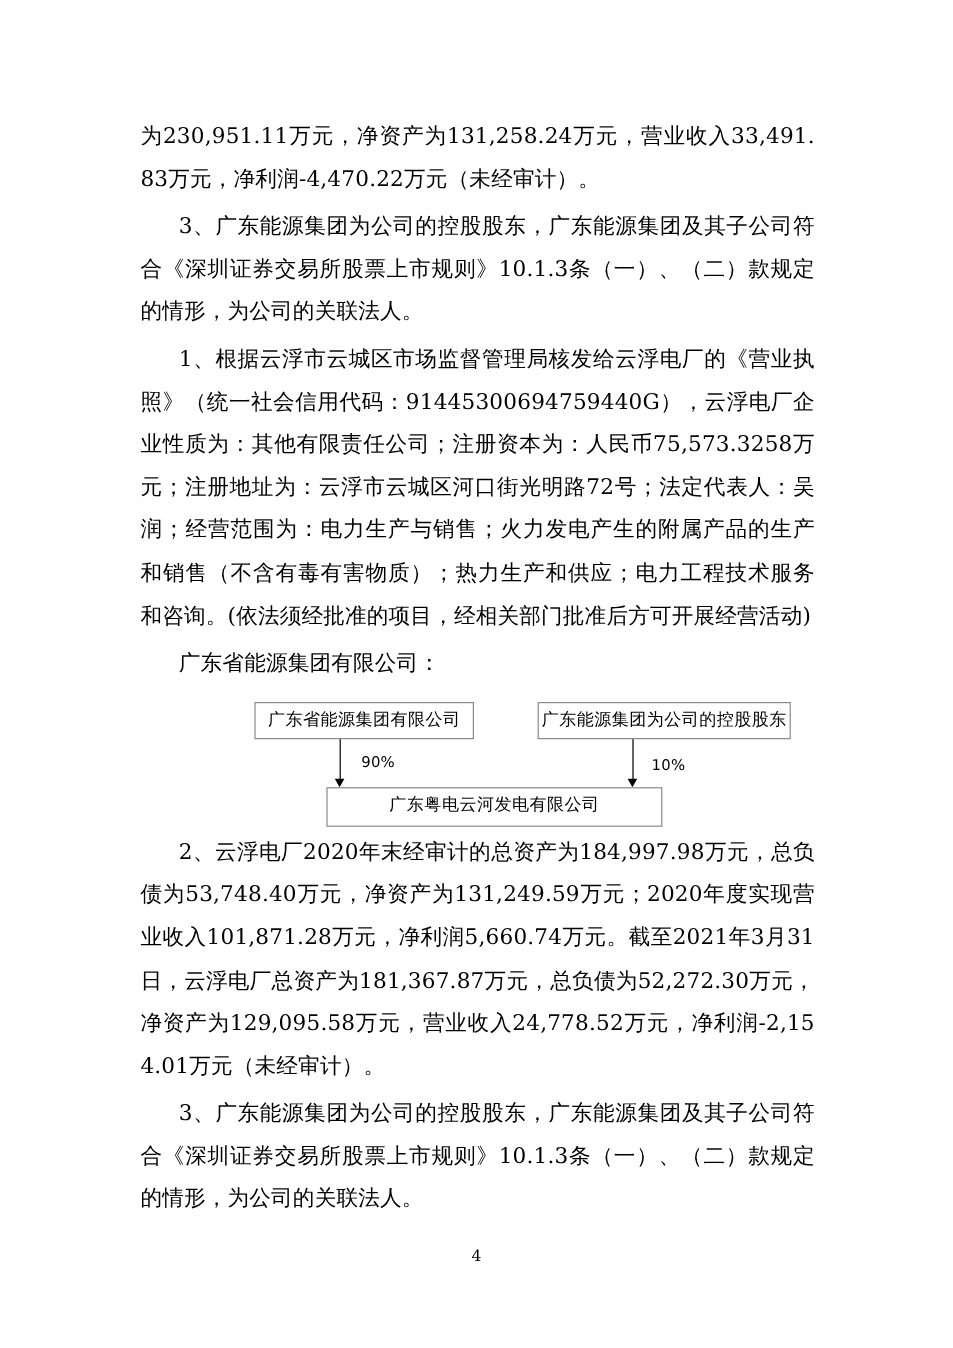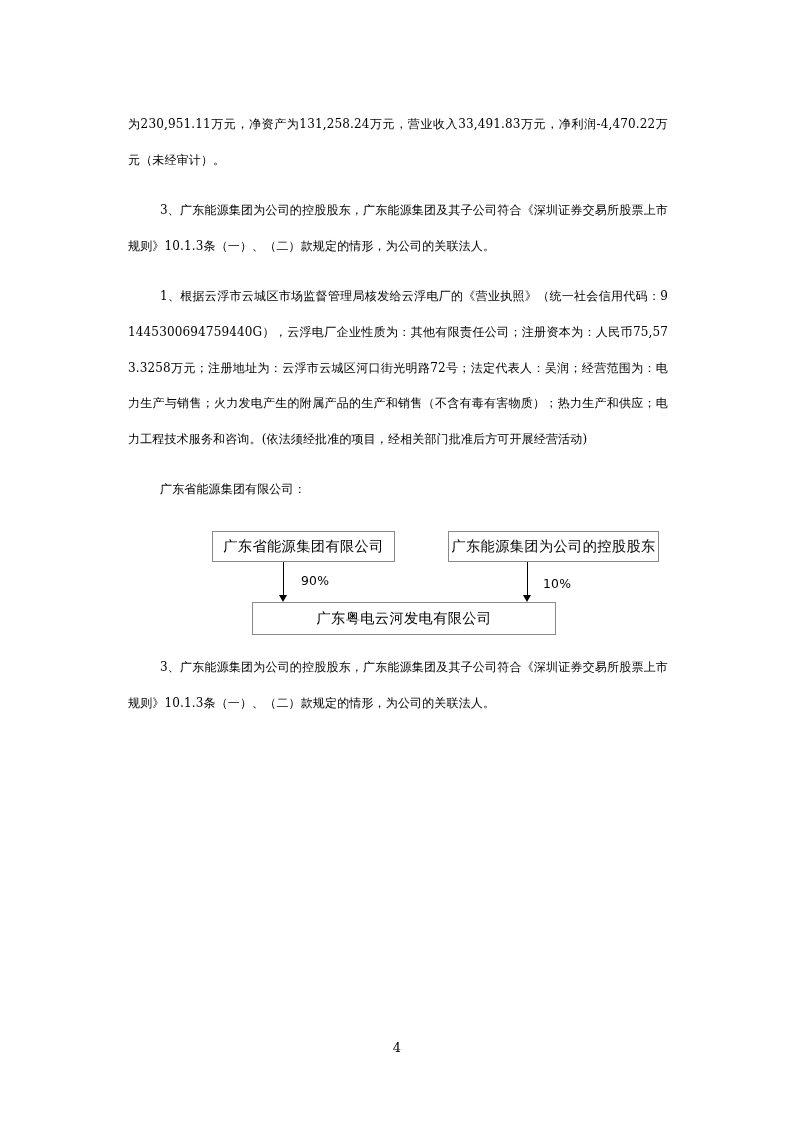--- a/index.html
+++ b/index.html
@@ -27,22 +27,22 @@
 
   .content {
     position: absolute;
     left: 113px;
     top: 92px;
     width: 570px;
   }
 
   
   p.para {
-    margin: 15px;
-    font-size: 12px;
+    margin: 4px;
+    font-size: 18px;
     line-height: 35.6px;
     text-align: justify;
     text-justify: inter-character;
     letter-spacing: 0.15px;
     word-break: break-all;
     text-indent: 0;
   }
   p.indent {
     text-indent: 32px;
   }
@@ -74,24 +74,25 @@
     width: 183px;
     height: 31px;
   }
   .org-box-top-right {
     left: 335px;
     top: 8px;
     width: 211px;
     height: 31px;
   }
   .org-box-bottom {
-    left: 139px;
+    left: 159px;
     top: 79px;
-    width: 304px;
+    width: 280px;
     height: 33px;
+    font-family: Liberation Mono, monospace;
   }
 
   .arrow {
     position: absolute;
     width: 9px;
   }
   .arrow .shaft {
     position: absolute;
     left: 4px;
     top: 0;
@@ -186,19 +187,20 @@
       </div>
 
       <div class="pct-label pct-left">90%</div>
 
       <div class="pct-label pct-right">10%</div>
 
       <div class="org-box org-box-bottom">广东粤电云河发电有限公司</div>
 
     </div>
 
+    <p class="para indent">2、云浮电厂2020年末经审计的总资产为184,997.98万元，总负债为53,748.40万元，净资产为131,249.59万元；2020年度实现营业收入101,871.28万元，净利润5,660.74万元。截至2021年3月31日，云浮电厂总资产为181,367.87万元，总负债为52,272.30万元，净资产为129,095.58万元，营业收入24,778.52万元，净利润-2,154.01万元（未经审计）。</p>
 
     <p class="para indent">3、广东能源集团为公司的控股股东，广东能源集团及其子公司符合《深圳证券交易所股票上市规则》10.1.3条（一）、（二）款规定的情形，为公司的关联法人。</p>
 
   </div>
 
   <div class="page-number">4</div>
 </div>
 
 </body></html>

